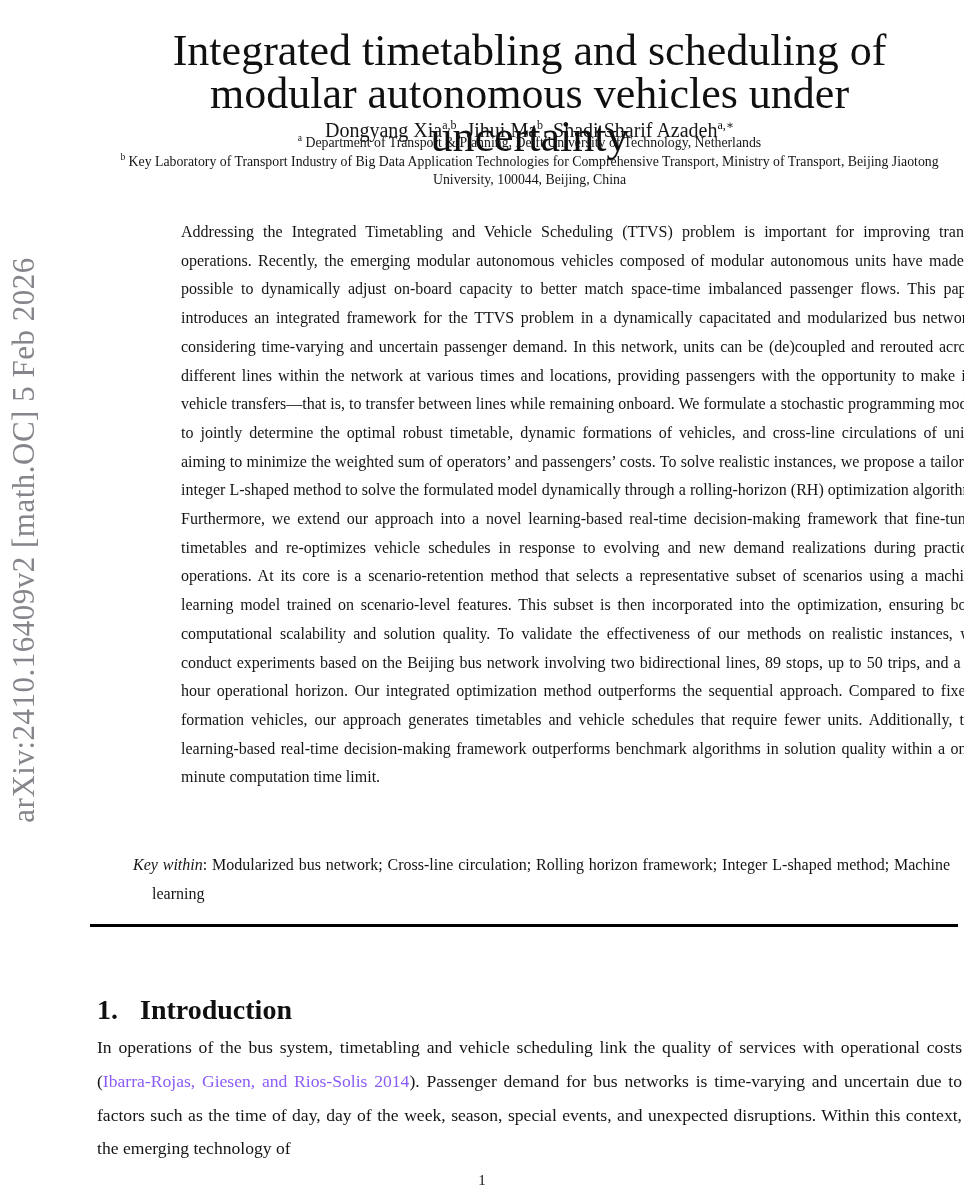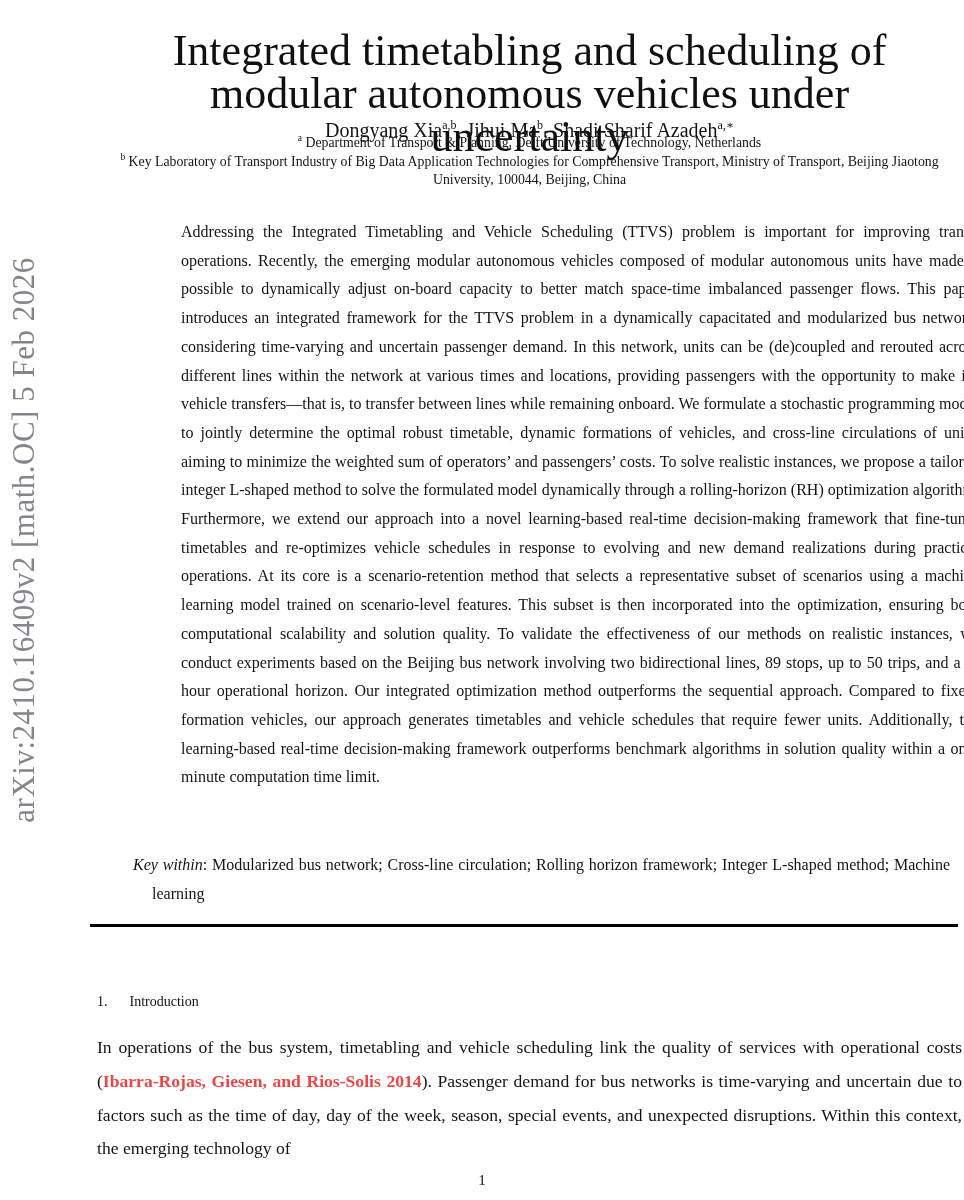--- a/index.html
+++ b/index.html
@@ -98,40 +98,39 @@
     width: 868px;
     height: 3px;
     background: #000000;
   }
 
   .section-heading {
     position: absolute;
     top: 994px;
     left: 97px;
     width: 865px;
-    font-size: 14px;
-    font-weight: normal;
+    font-size: 28px;
+    font-weight: bold;
     color: #101010;
   }
   .section-heading .sec-num { margin-right: 22px; }
 
   .intro-paragraph {
     position: absolute;
     top: 1031px;
     left: 97px;
     width: 865px;
     text-align: justify;
     font-size: 17.6px;
     line-height: 33.8px;
   }
   .citation-link {
-    color: #ef4444;
+    color: #8b5cf6;
     text-decoration: none;
     cursor: pointer;
-    font-weight: bold;
   }
 
   .page-number {
     position: absolute;
     top: 1172px;
     left: 0;
     width: 964px;
     text-align: center;
     font-size: 15px;
   }

